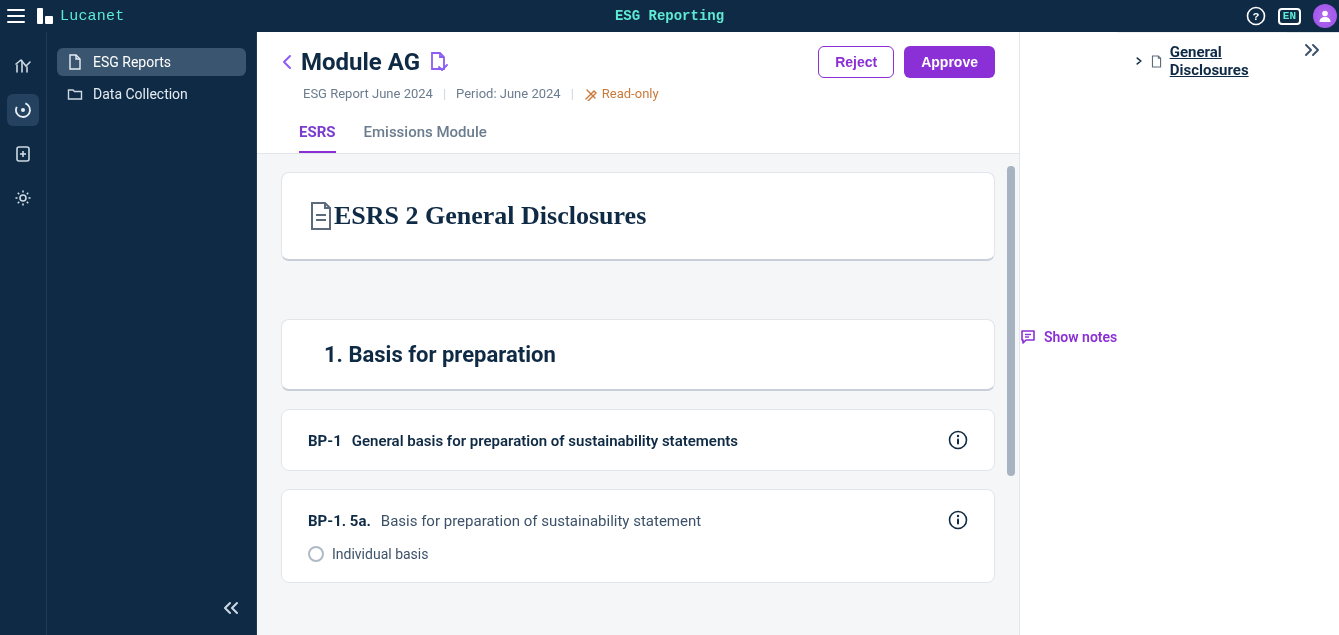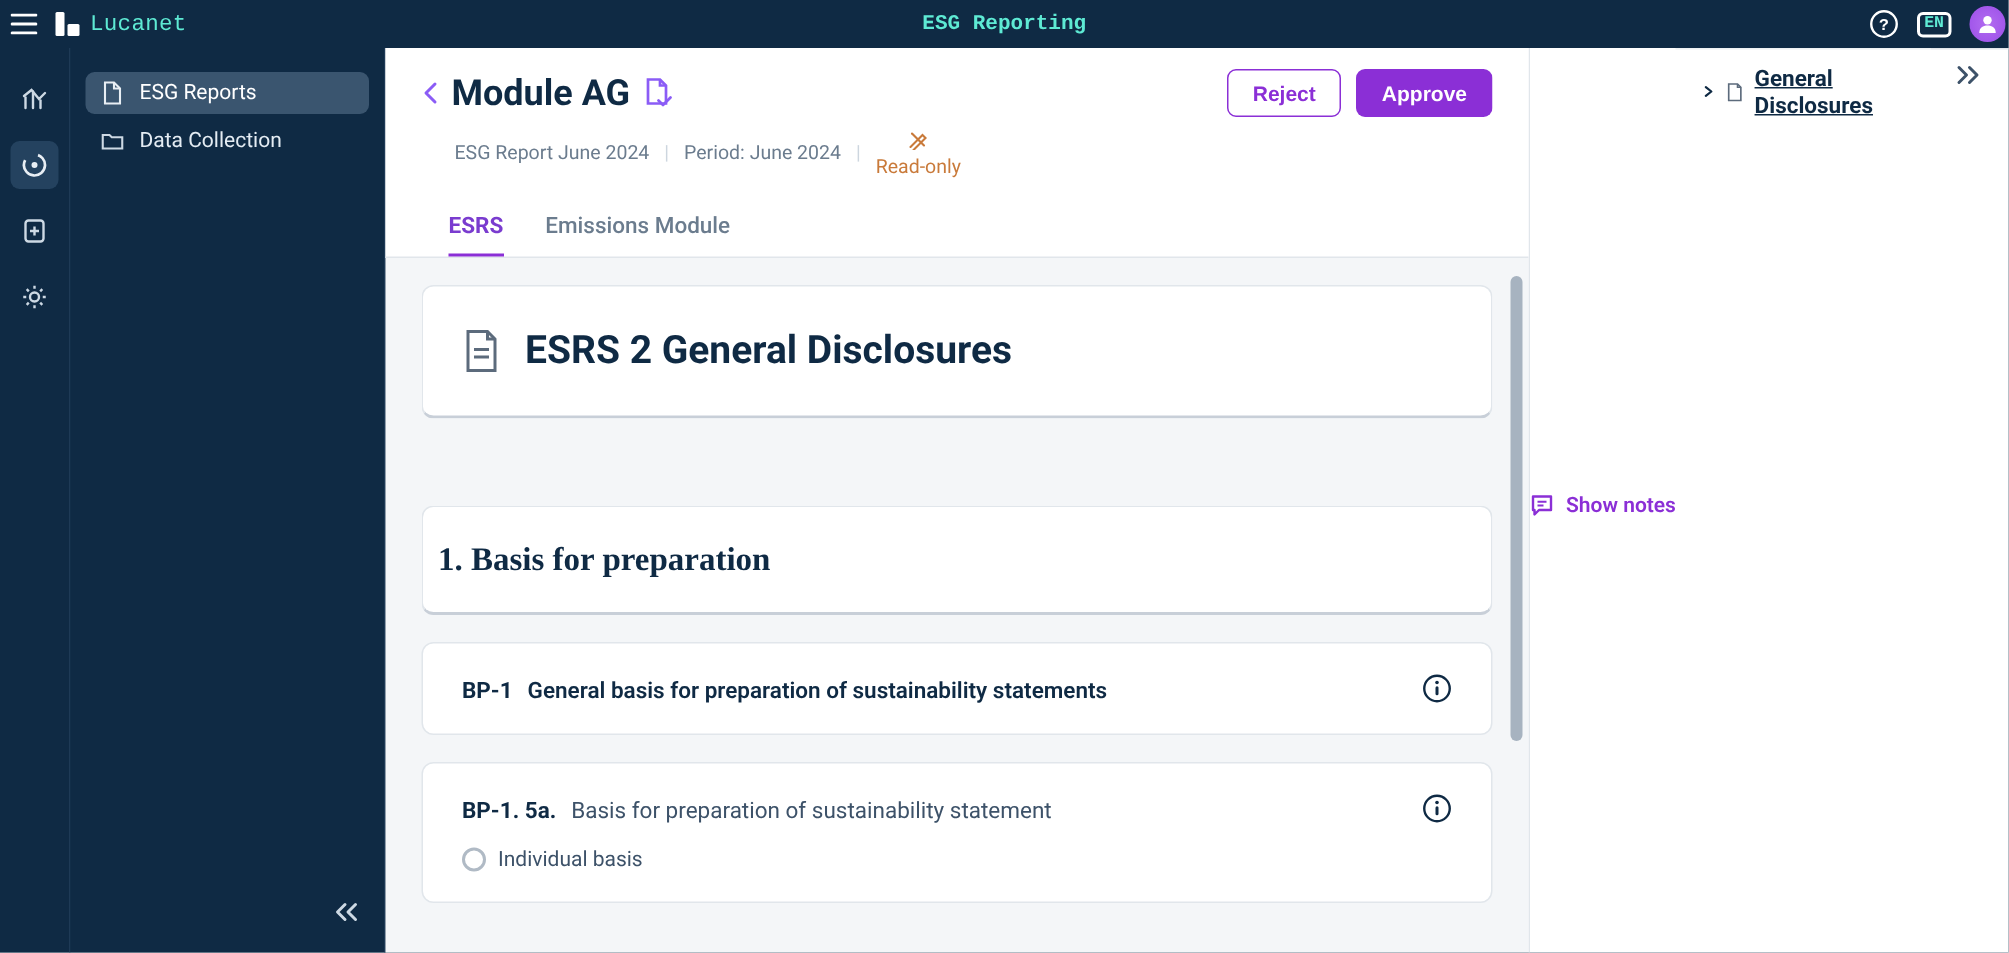--- a/index.html
+++ b/index.html
@@ -87,21 +87,21 @@
     border:1px solid transparent; line-height:1;
   }
   .btn-reject { background:#fff; color:#8b2fd6; border:1.5px solid #8b2fd6; }
   .btn-approve { background:#8b2fd6; color:#fff; }
 
   .meta-row {
     display:flex; align-items:center; gap:10px; font-size:13px; color:#6b7c8e; margin-top:8px;
     padding-left:22px;
   }
   .meta-sep { color:#cdd6df; }
-  .readonly { color:#c97a3a; display:flex; align-items:center; gap:4px;flex-direction:column; }
+  .readonly { color:#c97a3a; display:flex; align-items:center; gap:4px; }
 
   .tabs {
     display:flex; gap:28px; margin-top:14px; padding-left:18px;
   }
   .tab {
     font-size:15px; font-weight:500; color:#6b7c8e; padding:8px 0 10px 0; cursor:pointer;
     border-bottom:2px solid transparent;
   }
   .tab.active { color:#7a3ccf; font-weight:700; border-bottom:2px solid #8b2fd6; }
 
@@ -112,21 +112,21 @@
     position:absolute; right:4px; top:12px; width:8px; height:310px;
     background:#a7b3c0; border-radius:4px; cursor:pointer;
   }
 
   .card {
     background:#fff; border:1px solid #e1e6eb; border-radius:8px; padding:24px 26px;
     margin-bottom:18px; position:relative;
     border-bottom:2px solid #c8cfd8;
   }
   .card.plain { border-bottom:1px solid #e1e6eb; padding:20px 26px; }
-  .card h2 { font-size:26px; font-weight:700; color:#0f2a44; display:flex; align-items:center; gap:16px;}
+  .card h2 { font-size:26px; font-weight:700; color:#0f2a44; display:flex; align-items:center; font-family:Liberation Serif, serif;}
   .card h3 { font-size:22px; font-weight:700; color:#0f2a44; }
   .card .card-row { display:flex; align-items:center; justify-content:space-between; }
   .bp-code { font-weight:700; color:#0f2a44; font-size:15px; }
   .bp-text { font-weight:600; color:#0f2a44; font-size:15px; margin-left:6px;}
   .bp-sub { color:#3d5269; font-size:15px; margin-left:6px; font-weight:400;}
   .info-icon { cursor:pointer; flex-shrink:0; }
 
   .radios { margin-top:16px; display:flex; flex-direction:column; gap:6px; }
   .radio-row { display:flex; align-items:center; gap:8px; font-size:14px; color:#3d5269; }
   .radio-dot {
@@ -316,21 +316,21 @@
                 <path d="M17 2 V7 H22" fill="none" stroke="#5c6b7c" stroke-width="2"></path>
                 <line x1="8" y1="14" x2="18" y2="14" stroke="#5c6b7c" stroke-width="2"></line>
                 <line x1="8" y1="19" x2="18" y2="19" stroke="#5c6b7c" stroke-width="2"></line>
               </svg>
             <span>ESRS 2 General Disclosures</span>
           </h2>
         </div>
 
         <div style="height:40px;"></div>
 
-        <div class="card" style="padding:22px 10px;font-family:Liberation Serif, serif;">
+        <div class="card" style="padding:22px 42px;">
           <h3>1. Basis for preparation</h3>
         </div>
 
         <div class="card plain">
           <div class="card-row">
             <div>
               <span class="bp-code">BP-1</span>
               <span class="bp-text">General basis for preparation of sustainability statements</span>
             </div>
             <span class="info-icon">

